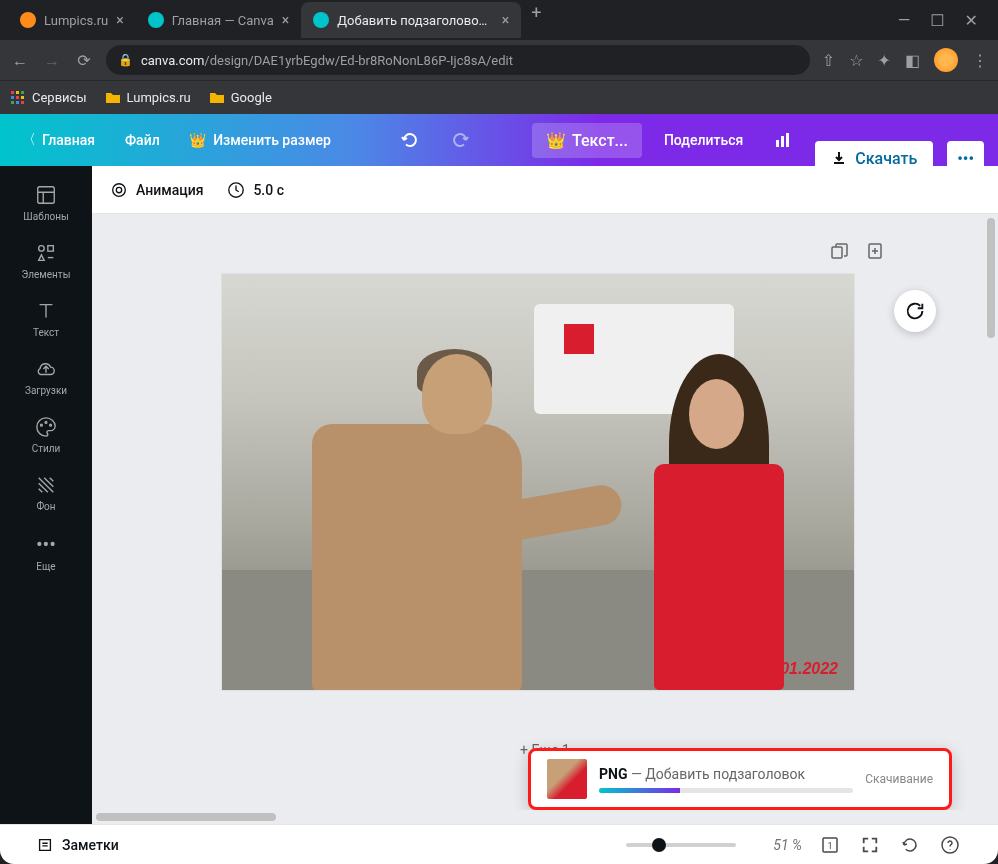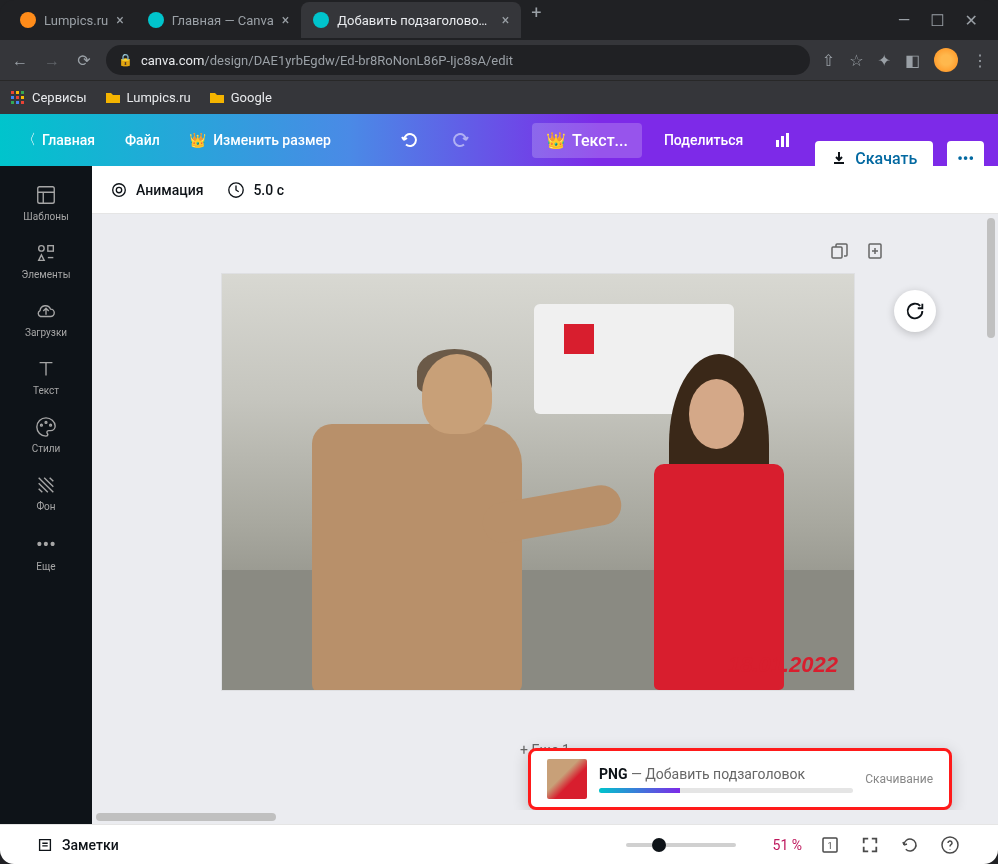--- a/index.html
+++ b/index.html
@@ -64,21 +64,21 @@
 .person-left .hair { position: absolute; top: -5px; left: 135px; width: 75px; height: 45px; background: #6b5a48; border-radius: 50% 50% 20% 20%; }
 .person-left .body { position: absolute; top: 70px; left: 30px; width: 210px; height: 270px; background: #b8906a; border-radius: 20px 40px 10px 10px; }
 .person-left .arm { position: absolute; top: 140px; left: 200px; width: 140px; height: 40px; background: #b8906a; border-radius: 20px; transform: rotate(-10deg); }
 .person-right { position: absolute; right: 40px; top: 90px; width: 180px; height: 326px; }
 .person-right .hair2 { position: absolute; top: -10px; left: 35px; width: 100px; height: 180px; background: #3a2818; border-radius: 50% 50% 30% 30%; }
 .person-right .head2 { position: absolute; top: 15px; left: 55px; width: 55px; height: 70px; background: #d4a888; border-radius: 50%; }
 .person-right .body2 { position: absolute; top: 100px; left: 20px; width: 130px; height: 226px; background: #d81e2e; border-radius: 10px 10px 5px 5px; }
 .ambulance { position: absolute; top: 30px; right: 120px; width: 200px; height: 110px; background: #f0f0f0; border-radius: 6px; }
 .ambulance::after { content: ''; position: absolute; top: 20px; left: 30px; width: 30px; height: 30px; background: #d81e2e; }
 .ground { position: absolute; bottom: 0; left: 0; right: 0; height: 120px; background: #8a8a82; }
-.date-stamp { position: absolute; bottom: 12px; right: 16px; color: #d81e2e; font-weight: bold; font-size: 22px; font-style: italic; font-family: Arial; margin-left: 32px; }
+.date-stamp { position: absolute; bottom: 12px; right: 16px; color: #d81e2e; font-weight: bold; font-size: 16px; font-style: italic; font-family: Arial; margin-left: 32px; }
 
 .refresh-badge { position: absolute; top: 76px; right: 62px; width: 42px; height: 42px; background: #fff; border-radius: 50%; box-shadow: 0 2px 8px rgba(0,0,0,0.2); display: flex; align-items: center; justify-content: center; cursor: pointer; }
 
 .more-pages { position: absolute; bottom: 66px; left: 50%; transform: translateX(-50%); color: #666; font-size: 14px; }
 
 .scroll-h { position: absolute; bottom: 0; left: 0; right: 14px; height: 14px; background: #ebecf0; display: flex; align-items: center; }
 .scroll-h-thumb { position: absolute; left: 4px; width: 180px; height: 8px; background: #c0c0c0; border-radius: 4px; cursor: pointer; }
 .scroll-v { position: absolute; top: 0; right: 0; bottom: 14px; width: 14px; background: #ebecf0; }
 .scroll-v-thumb { position: absolute; top: 4px; width: 8px; left: 3px; height: 120px; background: #c0c0c0; border-radius: 4px; cursor: pointer; }
 
@@ -91,21 +91,21 @@
 .toast-progress { margin-top: 6px; width: 100%; height: 5px; background: #e5e5e5; border-radius: 3px; overflow: hidden; }
 .toast-progress-fill { width: 32%; height: 100%; background: linear-gradient(90deg, #00c4cc, #7d2ae8); }
 .toast-status { font-size: 12px; color: #888; }
 
 
 .bottom-bar { height: 40px; background: #fff; border-top: 1px solid #e5e5e5; display: flex; align-items: center; padding: 0 36px; gap: 16px; }
 .bb-notes { display: flex; align-items: center; gap: 8px; font-size: 14px; color: #0e1318; cursor: pointer; font-weight: 500; }
 .bb-spacer { flex: 1; }
 .bb-slider { width: 110px; height: 4px; background: #d0d0d0; border-radius: 2px; position: relative; cursor: pointer; }
 .bb-slider-thumb { position: absolute; left: 26px; top: -5px; width: 14px; height: 14px; background: #0e1318; border-radius: 50%; }
-.bb-zoom { font-size: 14px; color: #be185d; width: 50px; text-align: right; }
+.bb-zoom { font-size: 14px; color: #737373; width: 50px; text-align: right; font-style: italic; }
 .bb-icon { width: 24px; height: 24px; display: flex; align-items: center; justify-content: center; color: #4a4a4a; cursor: pointer; }
 </style>
 </head>
 <body>
 
 <div class="browser-top">
   <div class="tabs">
     <div class="tab">
       <div class="tab-favicon" style="background:#ff8c1a"></div>
       <span class="tab-title">Lumpics.ru</span>
@@ -240,30 +240,30 @@
       <svg viewBox="0 0 24 24" fill="none" stroke="currentColor" stroke-width="1.5">
           <circle cx="7" cy="7" r="3"></circle>
           <rect x="14" y="4" width="6" height="6"></rect>
           <path d="M7 14l3 6H4z"></path>
           <path d="M14 17h6"></path>
         </svg>
       <span>Элементы</span>
     </div>
     <div class="sb-item">
       <svg viewBox="0 0 24 24" fill="none" stroke="currentColor" stroke-width="1.5">
+          <path d="M5 5h14M12 5v14"></path>
+        </svg>
+      <span>Текст</span>
+    </div>
+    <div class="sb-item">
+      <svg viewBox="0 0 24 24" fill="none" stroke="currentColor" stroke-width="1.5">
           <path d="M17 18a4 4 0 0 0 0-8 6 6 0 0 0-11.5 1.5A3.5 3.5 0 0 0 6 18h11z"></path>
           <path d="M12 10v6M9 12l3-3 3 3"></path>
         </svg>
       <span>Загрузки</span>
-    </div>
-    <div class="sb-item">
-      <svg viewBox="0 0 24 24" fill="none" stroke="currentColor" stroke-width="1.5">
-          <path d="M5 5h14M12 5v14"></path>
-        </svg>
-      <span>Текст</span>
     </div>
     <div class="sb-item">
       <svg viewBox="0 0 24 24" fill="none" stroke="currentColor" stroke-width="1.5">
           <path d="M12 2a10 10 0 1 0 0 20c1 0 2-1 2-2s-1-1-1-2 1-2 2-2h2a5 5 0 0 0 5-5c0-5-5-9-10-9z"></path>
           <circle cx="7" cy="10" r="1"></circle>
           <circle cx="12" cy="7" r="1"></circle>
           <circle cx="17" cy="10" r="1"></circle>
         </svg>
       <span>Стили</span>
     </div>

